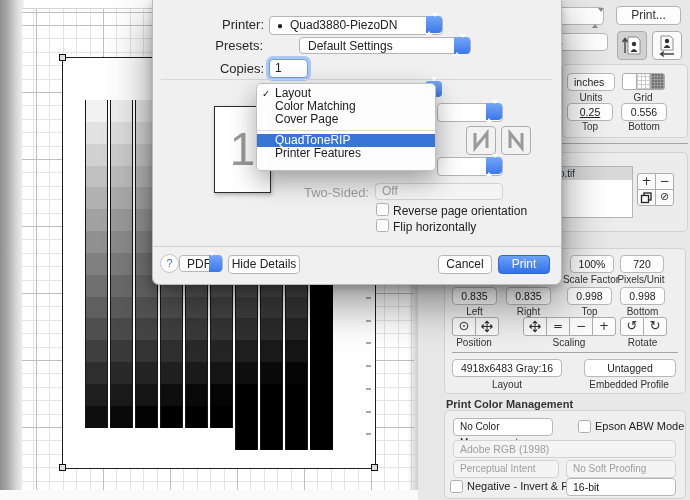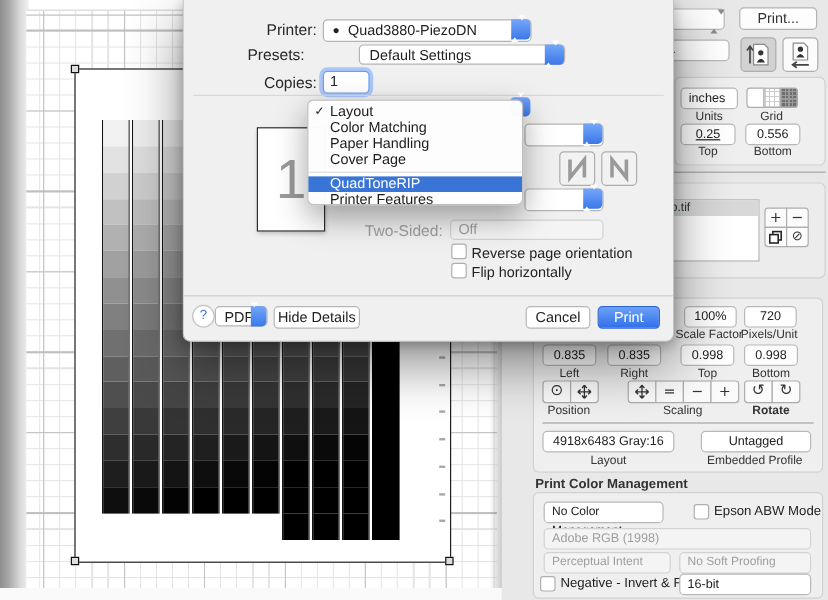--- a/index.html
+++ b/index.html
@@ -330,21 +330,21 @@
       <path d="M11 3 v11 M5.5 8.5 h11 M11 3 l-2 2.4 M11 3 l2 2.4 M11 14 l-2 -2.4 M11 14 l2 -2.4 M5.5 8.5 l2.4 -2 M5.5 8.5 l2.4 2 M16.5 8.5 l-2.4 -2 M16.5 8.5 l-2.4 2" stroke="#333" stroke-width="1.1" fill="none"></path>
     </svg>
   </div>
   <div class="ibtn" style="left:128px;top:317px;width:22px;height:17px;line-height:16px;font-size:12px;">=</div>
   <div class="ibtn" style="left:151px;top:317px;width:22px;height:17px;line-height:16px;font-size:12px;">−</div>
   <div class="ibtn" style="left:174px;top:317px;width:22px;height:17px;line-height:16px;border-radius:0 3px 3px 0;font-size:12px;">+</div>
   <div class="lbl" style="left:105px;top:337px;width:92px;">Scaling</div>
 
   <div class="ibtn" style="left:202px;top:317px;width:22px;height:17px;line-height:15px;border-radius:3px 0 0 3px;font-size:13px;">↺</div>
   <div class="ibtn" style="left:225px;top:317px;width:22px;height:17px;line-height:15px;border-radius:0 3px 3px 0;font-size:13px;">↻</div>
-  <div class="lbl" style="left:200px;top:337px;width:49px;font-weight:bold;">Rotate</div>
+  <div class="lbl" style="left:200px;top:337px;width:49px;">Rotate</div>
 
   <div class="sep" style="left:34px;top:352px;width:226px;"></div>
 
   <div class="fld" style="left:34px;top:359px;width:108px;">4918x6483 Gray:16</div>
   <div class="lbl" style="left:34px;top:379px;width:110px;">Layout</div>
   <div class="fld" style="left:166px;top:359px;width:90px;">Untagged</div>
   <div class="lbl" style="left:148px;top:379px;width:126px;">Embedded Profile</div>
 
   <div class="lbl" style="left:28px;top:398px;width:160px;text-align:left;font-size:11px;font-weight:bold;">Print Color Management</div>
   <div class="gbox" style="left:26px;top:410px;width:240px;height:87px;"></div>
@@ -359,21 +359,21 @@
   <div class="ddp" style="left:148px;top:478px;width:102px;">16-bit</div>
 </div>
 
 <div id="dialog">
   <div class="dlbl" style="left:11px;top:17px;">Printer:</div>
   <div class="ddd" style="left:116px;top:16px;width:172px;">
     <span style="position:absolute;left:7px;top:0;font-size:10px;">●</span>
     <span style="position:absolute;left:20px;top:0;">Quad3880-PiezoDN</span>
     <span class="cap"><span class="cu"></span><span class="cd"></span></span>
   </div>
-  <div class="dlbl" style="left:27px;top:38px;text-align:center;">Presets:</div>
+  <div class="dlbl" style="left:10px;top:38px;">Presets:</div>
   <div class="ddd" style="left:116px;top:37px;width:172px;padding-left:8px;box-sizing:border-box;margin-left:30px;">
     <span>Default Settings</span>
     <span class="cap"><span class="cu"></span><span class="cd"></span></span>
   </div>
   <div class="dlbl" style="left:11px;top:61px;">Copies:</div>
   <div class="ddd" style="left:116px;top:59px;width:32px;text-align:left;padding-left:5px;border-color:#6f9ef0;box-shadow:0 0 0 3px rgba(86,148,254,.45);">1</div>
 
   <div class="sep" style="left:8px;top:79px;width:392px;background:#d8d8d8;"></div>
 
   <div style="position:absolute;left:61px;top:106px;width:55px;height:85px;background:#fff;border:1px solid #2d2d2d;box-shadow:1px 2px 4px rgba(0,0,0,.25);">
@@ -416,20 +416,19 @@
   <div class="dbtn" style="left:285px;top:255px;width:52px;">Cancel</div>
   <div class="dbtn" style="left:345px;top:255px;width:50px;background:linear-gradient(180deg,#6ba1f6,#3170ea);border-color:#2f66d4;color:#fff;">Print</div>
 </div>
 
 <div id="menu">
   <div class="mi">
     <span class="mcheck">✓</span>
     <span>Layout</span>
   </div>
   <div class="mi"><span>Color Matching</span></div>
-  <div class="mi"><span>Paper Handling</span></div>
   <div class="mi"><span>Cover Page</span></div>
   <div class="msep"></div>
   <div class="mi hl"><span>QuadToneRIP</span></div>
   <div class="mi"><span>Printer Features</span></div>
 </div>
 
 </div>
 
 </body></html>

